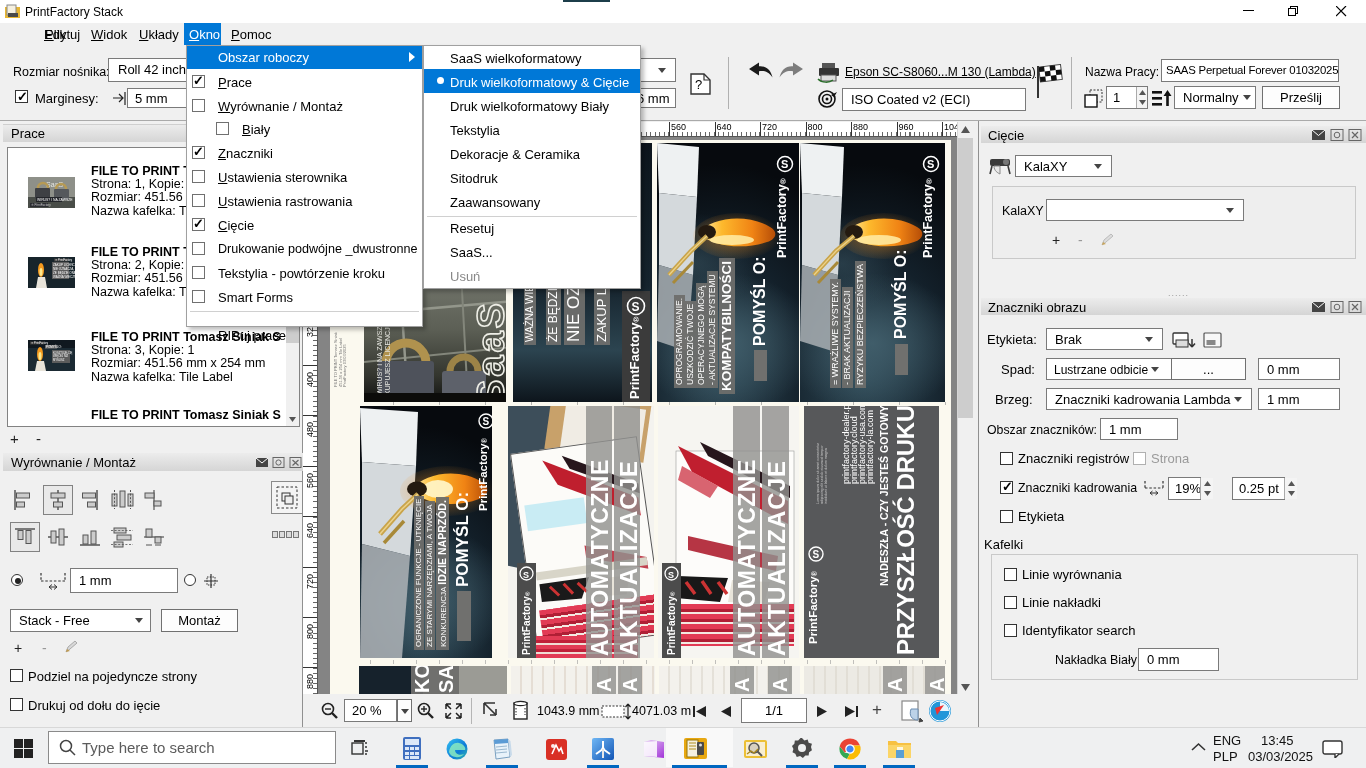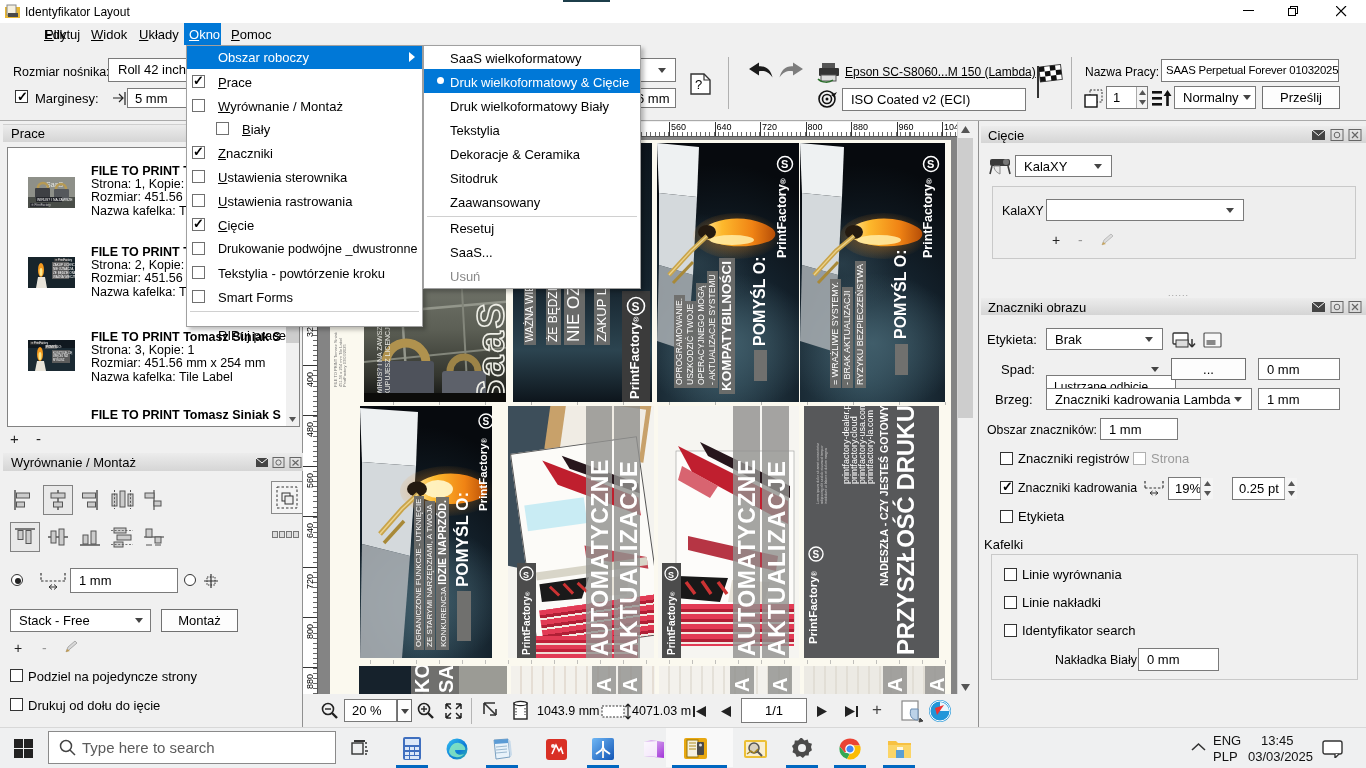--- a/index.html
+++ b/index.html
@@ -24,21 +24,21 @@
 
 <div class="abs" style="left:0;top:0;width:1366px;height:23px;background:#ffffff;"></div>
 <div class="abs" style="left:563px;top:0;width:47px;height:2px;background:#1c3d4a;"></div>
 <div class="abs" id="appicon" style="left:5px;top:4px;width:15px;height:15px;">
 <svg width="15" height="15">
       <rect x="0" y="3" width="15" height="11" fill="#e8b733"></rect>
       <rect x="2" y="1" width="9" height="10" fill="#f5f0e0" stroke="#888" stroke-width="1"></rect>
       <rect x="3" y="9" width="10" height="4" fill="#4a4a4a"></rect>
     </svg>
 </div>
-<div class="lbl" style="left:25px;top:5px;font-size:12px;">Identyfikator Layout</div>
+<div class="lbl" style="left:25px;top:5px;font-size:12px;">PrintFactory Stack</div>
 <div class="abs" style="left:1243px;top:10px;width:11px;height:1px;background:#000;"></div>
 <div class="abs" style="left:1290px;top:6px;width:8px;height:8px;border:1px solid #000;background:#fff;"></div>
 <div class="abs" style="left:1288px;top:8px;width:8px;height:8px;border:1px solid #000;background:#fff;"></div>
 <svg class="abs" style="left:1336px;top:6px;" width="11" height="11">
     <path d="M0 0 L10 10 M10 0 L0 10" stroke="#000" stroke-width="1.2"></path>
   </svg>
 
 <div class="abs" style="left:0;top:23px;width:1366px;height:22px;background:#f0f0f0;"></div>
 <div class="lbl" style="left:12px;top:27px;margin-left:33px;"><u>P</u>lik</div>
 <div class="lbl" style="left:44px;top:27px;"><u>E</u>dytuj</div>
@@ -81,21 +81,21 @@
 <svg class="abs" style="left:778px;top:61px;" width="27" height="20">
     <path d="M25 8 L15 1.5 L15 5.2 C8 4.5 3 9 1.5 16.5 C5.5 10.5 10 9.5 15 10.3 L15 14.5 Z" fill="#7d7d7d"></path>
   </svg>
 
 <svg class="abs" style="left:817px;top:62px;" width="24" height="23">
 <rect x="5" y="1" width="13" height="6" fill="#555"></rect>
     <rect x="2" y="6" width="20" height="8" rx="1" fill="#333"></rect>
     <rect x="4" y="13" width="15" height="6" fill="#ddd" stroke="#555"></rect>
     <path d="M1 17 C5 21, 12 21,16 18" stroke="#2a6e2a" fill="none" stroke-width="1.5"></path>
   </svg>
-<div class="lbl" style="left:845px;top:65px;text-decoration:underline;font-size:12px;">Epson SC-S8060...M 150 (Lambda)</div>
+<div class="lbl" style="left:845px;top:65px;text-decoration:underline;font-size:12px;">Epson SC-S8060...M 130 (Lambda)</div>
 
 <svg class="abs" style="left:818px;top:89px;" width="20" height="19">
     <circle cx="9" cy="10" r="8" fill="none" stroke="#111" stroke-width="1.6"></circle>
     <circle cx="9" cy="10" r="4.5" fill="none" stroke="#111" stroke-width="1.6"></circle>
     <circle cx="9" cy="10" r="1.5" fill="#111"></circle>
     <path d="M13 6 L19 3 L16 8 Z" fill="#111"></path>
   </svg>
 <div class="fld" style="left:842px;top:88px;width:184px;height:23px;">
     <span style="position:absolute;left:8px;top:3px;">ISO Coated v2 (ECI)</span>
   </div>
@@ -773,21 +773,21 @@
 <svg class="abs" style="left:1172px;top:331px;" width="24" height="19">
       <rect x="1" y="2" width="15" height="11" rx="1" fill="#fff" stroke="#333" stroke-width="1.3"></rect>
       <rect x="4" y="9" width="12" height="7" fill="#ddd" stroke="#333"></rect>
       <path d="M20 8 L20 16 M20 16 l-3 -3.5 M20 16 l3 -3.5" stroke="#333" stroke-width="1.5" fill="none"></path>
     </svg>
 <svg class="abs" style="left:1203px;top:332px;" width="19" height="17">
       <rect x="1" y="1" width="17" height="14" rx="1" fill="#f8f8f8" stroke="#555" stroke-width="1.2"></rect>
       <rect x="3.5" y="8" width="9" height="5" fill="#888"></rect>
     </svg>
 <div class="lbl" style="left:1001px;top:362px;">Spad:</div>
-<div class="fld" style="left:1046px;top:375px;width:130px;height:22px;">
+<div class="fld" style="left:1046px;top:358px;width:130px;height:22px;">
       <span style="position:absolute;left:7px;top:4px;font-size:12px;">Lustrzane odbicie</span>
     </div>
 <div class="arrow-dn" style="left:1151px;top:367px;"></div>
 <div class="btn" style="left:1171px;top:358px;width:75px;height:22px;">
       <span style="position:absolute;left:0;right:0;top:3px;">...</span>
     </div>
 <div class="fld" style="left:1258px;top:358px;width:82px;height:22px;">
       <span style="position:absolute;left:8px;top:3px;">0 mm</span>
     </div>
 <div class="lbl" style="left:995px;top:392px;">Brzeg:</div>

